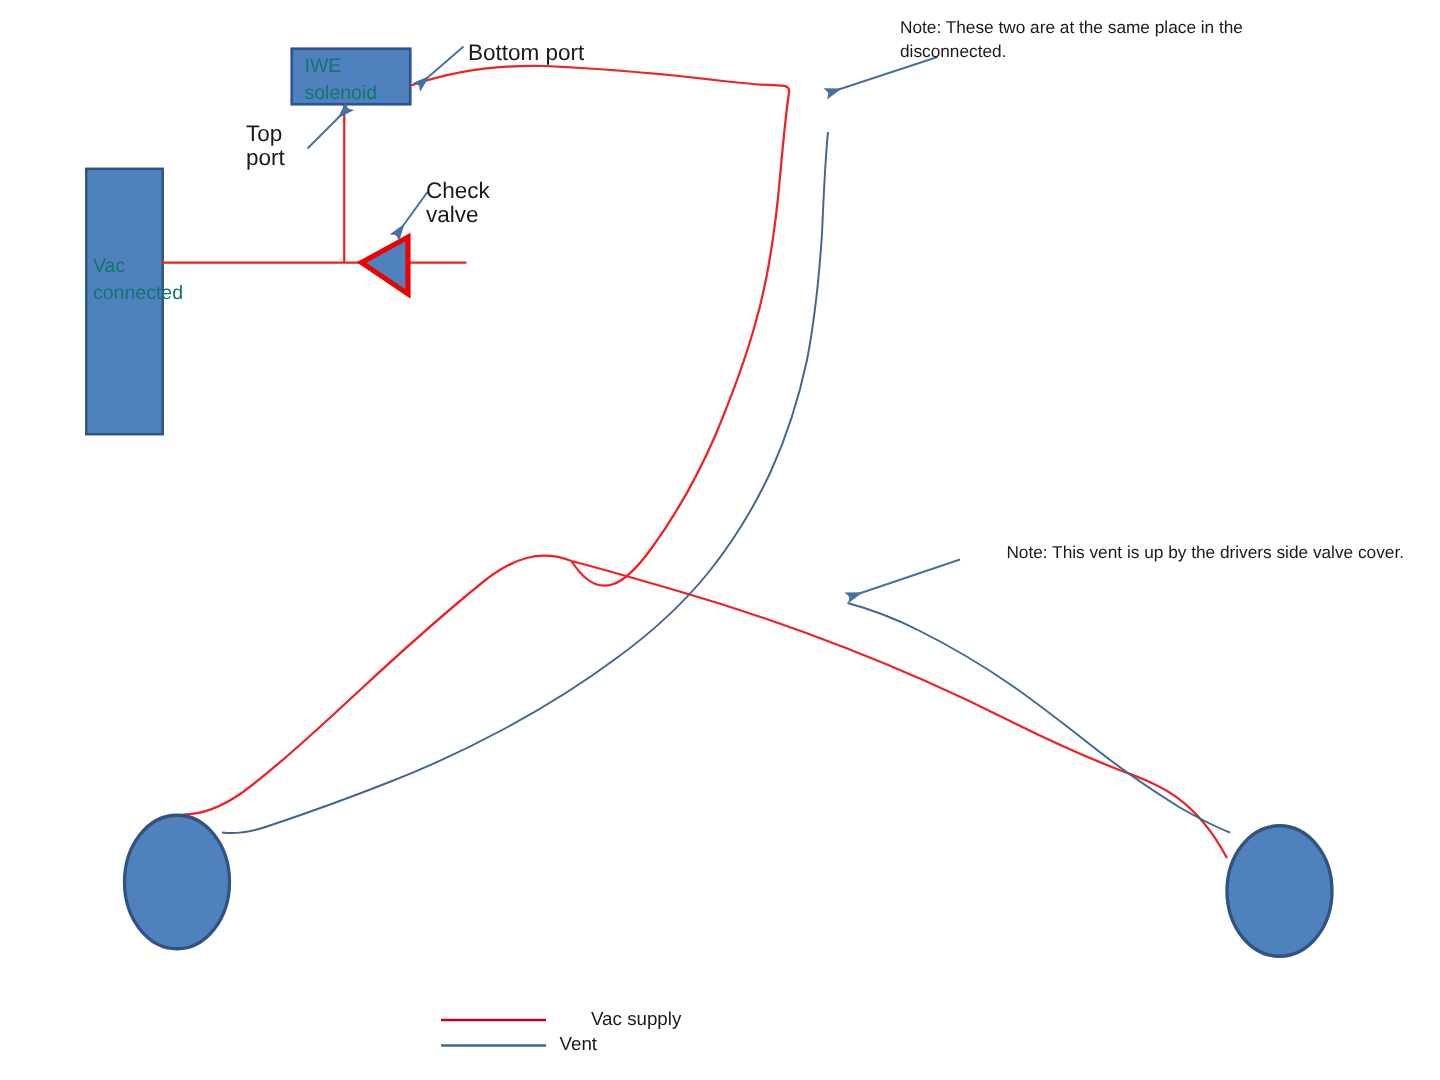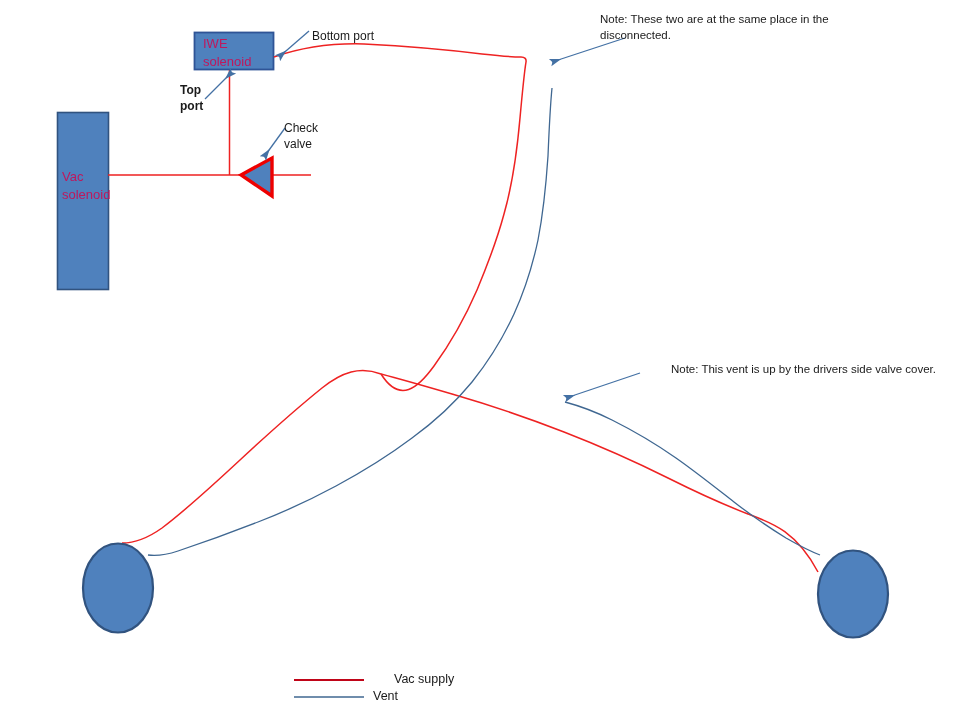--- a/index.html
+++ b/index.html
@@ -19,35 +19,35 @@
   svg#diagram {
     position: absolute;
     left: 0;
     top: 0;
     width: 960px;
     height: 720px;
   }
   .lbl {
     position: absolute;
     color: #1a1a1a;
-    font-size: 12px;
+    font-size: 15px;
     line-height: 16px;
     white-space: pre-line;
     font-family: "Liberation Sans", sans-serif;
   }
   .note {
     position: absolute;
     color: #1a1a1a;
     font-size: 11.5px;
     line-height: 15.5px;
     font-family: "Liberation Sans", sans-serif;
   }
   .boxlabel {
     position: absolute;
-    color: #be185d;
+    color: #0f766e;
     font-size: 13px;
     line-height: 18px;
     font-family: "Liberation Sans", sans-serif;
   }
   .legend-lbl {
     position: absolute;
     color: #1a1a1a;
     font-size: 12.5px;
     font-family: "Liberation Sans", sans-serif;
   }
@@ -117,27 +117,27 @@
     <line x1="285" y1="128" x2="264" y2="157" stroke="#4471a4" stroke-width="1.3" marker-end="url(#arrowBlue)"></line>
 
     <line x1="625" y1="38" x2="552" y2="62" stroke="#4471a4" stroke-width="1.3" marker-end="url(#arrowBlue)"></line>
 
     <line x1="640" y1="373" x2="566" y2="398" stroke="#4471a4" stroke-width="1.3" marker-end="url(#arrowBlue)"></line>
 
     <line x1="294" y1="680" x2="364" y2="680" stroke="#c00418" stroke-width="1.8"></line>
     <line x1="294" y1="697" x2="364" y2="697" stroke="#3f6791" stroke-width="1.6"></line>
   </svg>
 
-  <div class="boxlabel" style="left:62px; top:168px; width:52px;">Vac solenoid</div>
+  <div class="boxlabel" style="left:62px; top:168px; width:52px;">Vac connected</div>
 
   <div class="boxlabel" style="left:203px; top:35px; width:70px;">IWE solenoid</div>
 
   <div class="lbl" style="left:312px; top:28px;">Bottom port</div>
 
-  <div class="lbl" style="left:180px; top:82px;font-weight:bold;">Top
+  <div class="lbl" style="left:164px; top:82px;">Top
 port</div>
 
   <div class="lbl" style="left:284px; top:120px;">Check
 valve</div>
 
 
   <div class="note" style="left:600px; top:12px; width:258px;">
     <div>Note: These two are at the same place in the</div>
     <div>disconnected.</div>
   </div>

